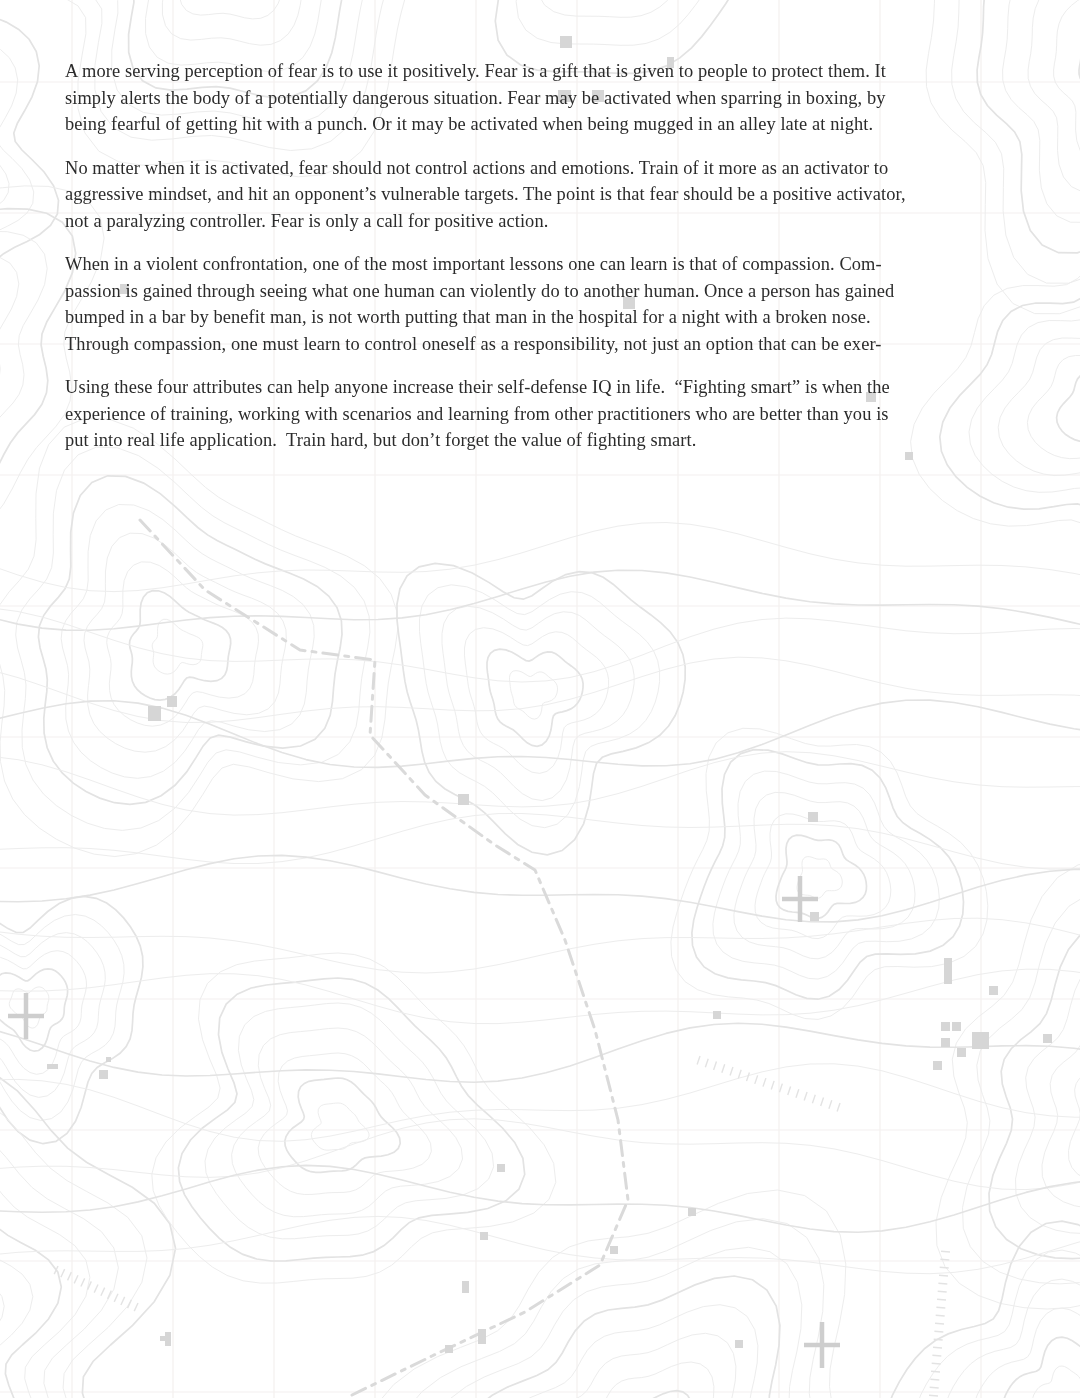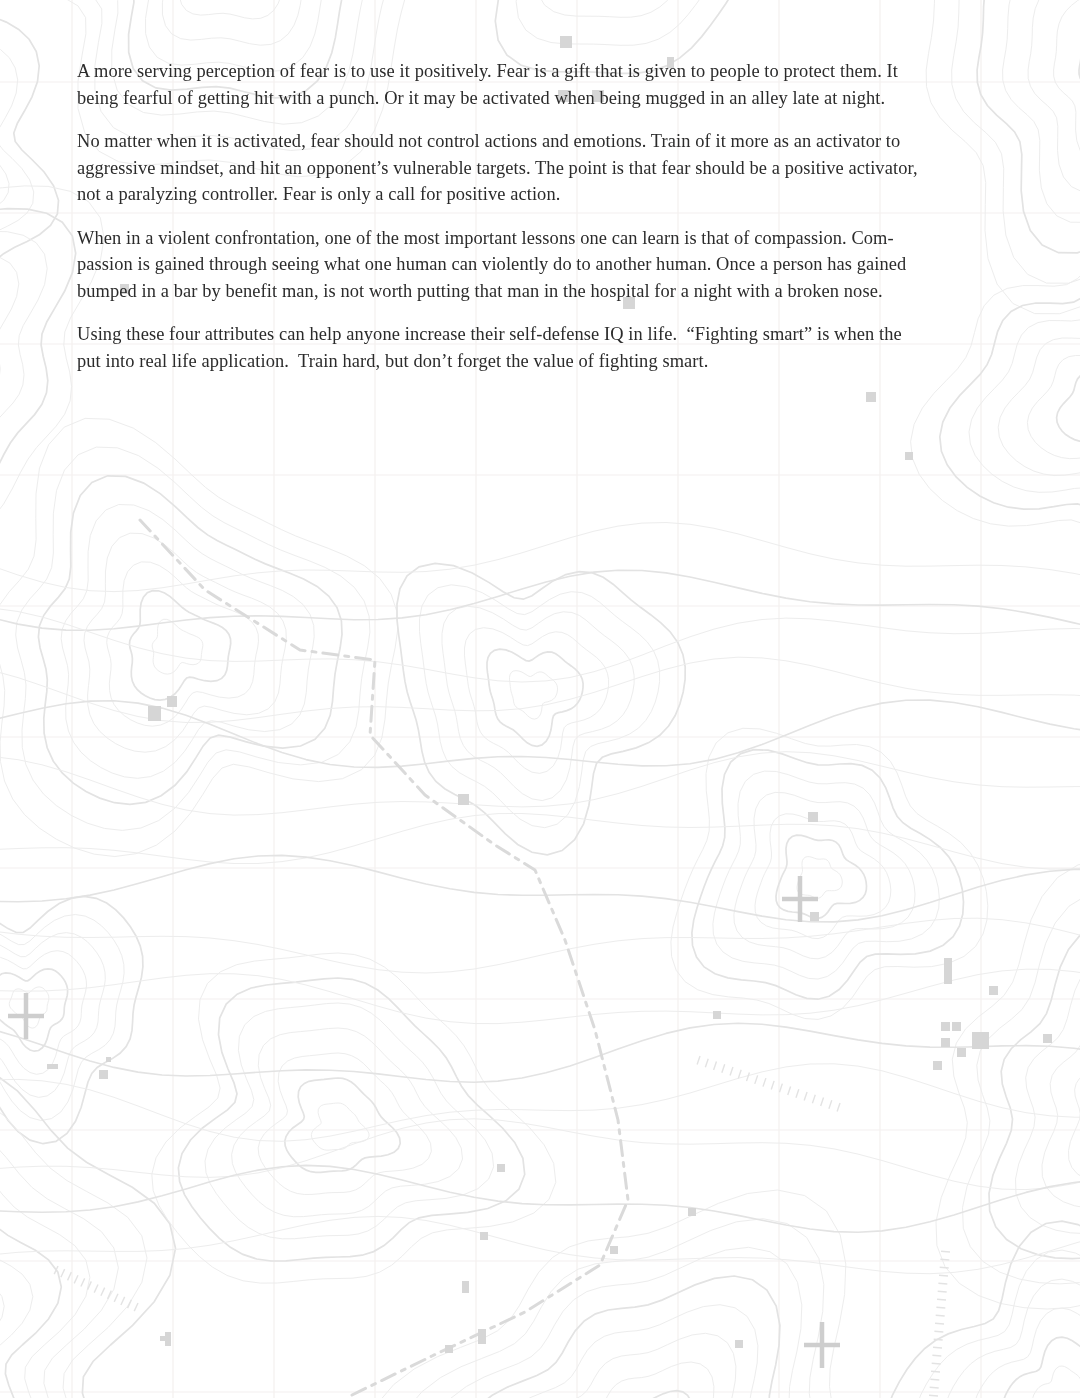--- a/index.html
+++ b/index.html
@@ -21,21 +21,21 @@
     position: absolute;
     left: 65px;
     top: 58px;
     width: 950px;
     z-index: 1;
     color: #2b2b2b;
     font-size: 18.4px;
     line-height: 26.5px;
     letter-spacing: 0.1px;
   }
-  .para { margin: 0 0 17px 12px; padding: 0; }
+  .para { margin: 0 0 17px 0; padding: 0; }
   .line { display: block; white-space: pre; }
 </style>
 </head>
 <body>
 
 <svg id="topo" xmlns="http://www.w3.org/2000/svg" viewBox="0 0 1080 1398" aria-hidden="true">
     <line x1="72" y1="0" x2="72" y2="1398" stroke="#f3f0ef" stroke-width="1.2"></line>
     <line x1="173" y1="0" x2="173" y2="1398" stroke="#f3f0ef" stroke-width="1.2"></line>
     <line x1="274" y1="0" x2="274" y2="1398" stroke="#f3f0ef" stroke-width="1.2"></line>
     <line x1="375" y1="0" x2="375" y2="1398" stroke="#f3f0ef" stroke-width="1.2"></line>
@@ -272,29 +272,32 @@
     <rect x="462" y="1281" width="7" height="12" fill="#d6d6d6"></rect>
     <rect x="478" y="1329" width="8" height="15" fill="#d6d6d6"></rect>
     <rect x="445" y="1345" width="8" height="8" fill="#d6d6d6"></rect>
     <rect x="735" y="1340" width="8" height="8" fill="#d6d6d6"></rect>
     <rect x="160" y="1336" width="5" height="5" fill="#d6d6d6"></rect>
   </svg>
 
 <main class="page-text">
   <p class="para">
     <span class="line">A more serving perception of fear is to use it positively. Fear is a gift that is given to people to protect them. It</span>
+    <span class="line">simply alerts the body of a potentially dangerous situation. Fear may be activated when sparring in boxing, by</span>
     <span class="line">being fearful of getting hit with a punch. Or it may be activated when being mugged in an alley late at night.</span>
   </p>
   <p class="para">
     <span class="line">No matter when it is activated, fear should not control actions and emotions. Train of it more as an activator to</span>
     <span class="line">aggressive mindset, and hit an opponent’s vulnerable targets. The point is that fear should be a positive activator,</span>
     <span class="line">not a paralyzing controller. Fear is only a call for positive action.</span>
   </p>
   <p class="para">
     <span class="line">When in a violent confrontation, one of the most important lessons one can learn is that of compassion. Com-</span>
     <span class="line">passion is gained through seeing what one human can violently do to another human. Once a person has gained</span>
     <span class="line">bumped in a bar by benefit man, is not worth putting that man in the hospital for a night with a broken nose.</span>
+    <span class="line">Through compassion, one must learn to control oneself as a responsibility, not just an option that can be exer-</span>
   </p>
   <p class="para">
     <span class="line">Using these four attributes can help anyone increase their self-defense IQ in life.  “Fighting smart” is when the</span>
+    <span class="line">experience of training, working with scenarios and learning from other practitioners who are better than you is</span>
     <span class="line">put into real life application.  Train hard, but don’t forget the value of fighting smart.</span>
   </p>
 </main>
 
 </body></html>

